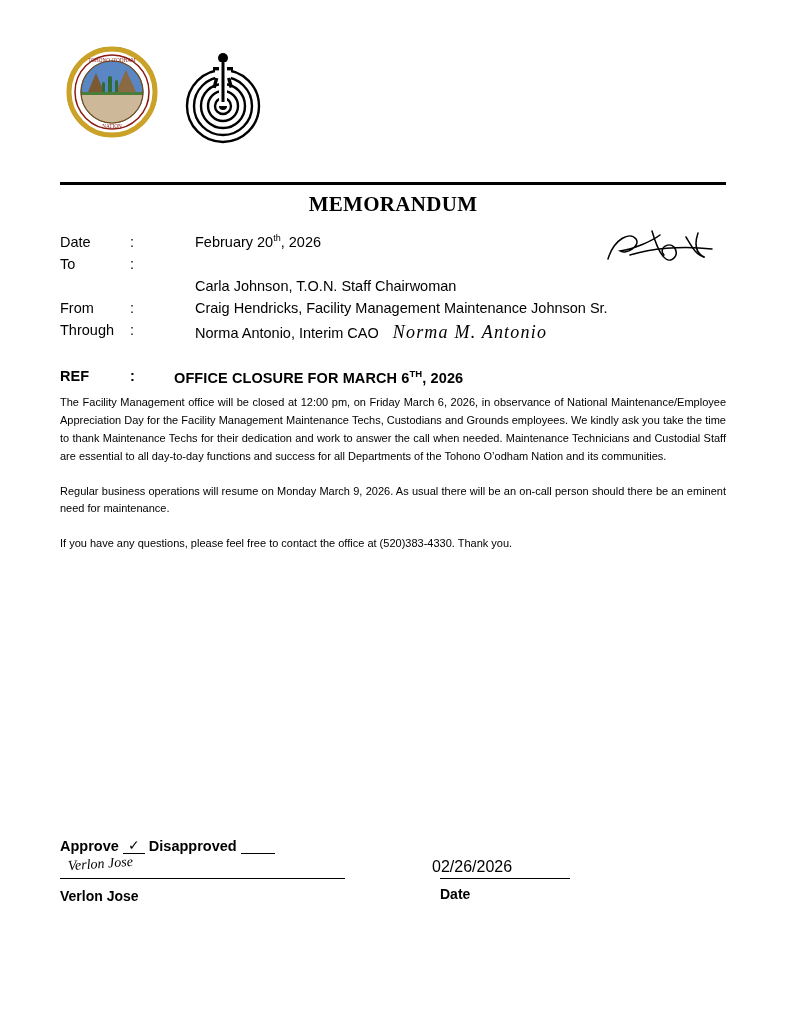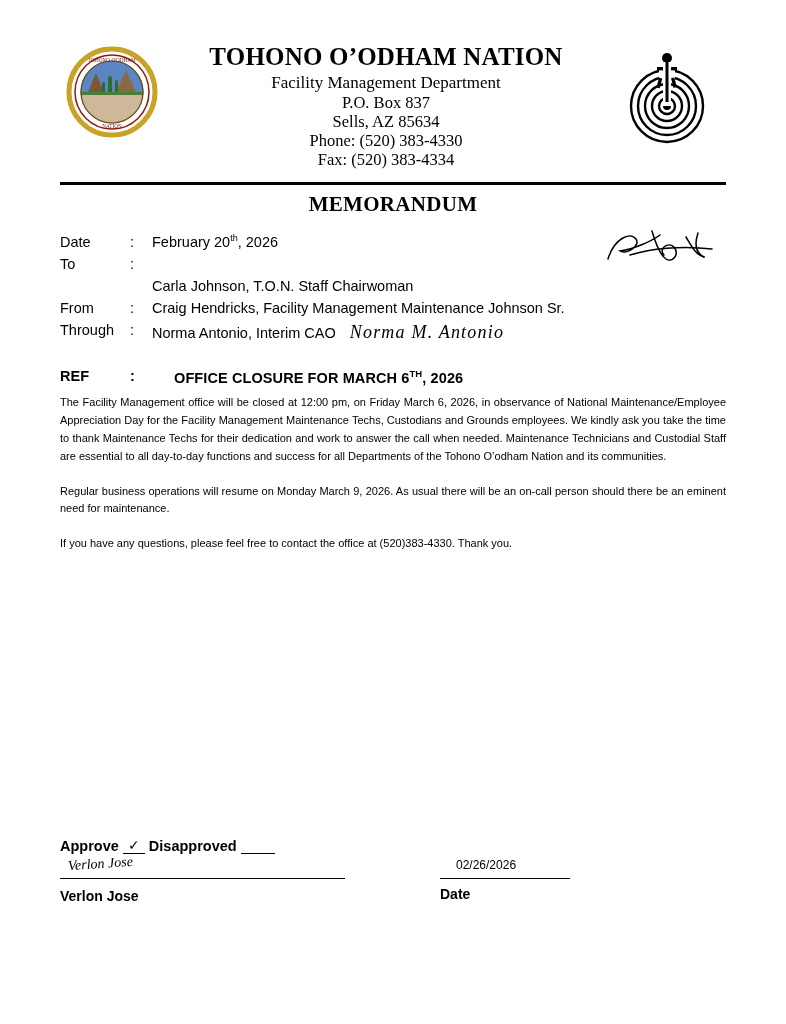--- a/index.html
+++ b/index.html
@@ -91,20 +91,21 @@
   .meta-label {
     width: 70px;
     flex: 0 0 70px;
   }
   .meta-colon {
     width: 22px;
     flex: 0 0 22px;
   }
   .meta-value {
     flex: 1 1 auto;
+    margin-left: 43px;
   }
   .meta-value sup {
     font-size: 9px;
     vertical-align: super;
   }
 
   .sig-norma {
     font-family: "Liberation Serif", serif;
     font-style: italic;
     font-size: 18px;
@@ -181,23 +182,23 @@
     position: absolute;
     left: 8px;
     top: -22px;
     font-family: "Liberation Serif", serif;
     font-style: italic;
     font-size: 14px;
     transform: rotate(-4deg);
   }
   .date-typed {
     position: absolute;
-    left: 56px;
+    left: 32px;
     top: -20px;
-    font-size: 12px;
+    font-size: 16px;
   }
   .sig-rule {
     border-bottom: 1.4px solid #000;
     height: 0;
   }
   .rule-left { width: 285px; }
   .rule-right { width: 130px; }
 
   .sign-name {
     font-size: 14px;
@@ -233,28 +234,20 @@
           <rect x="36" y="36" width="3" height="12" rx="1.5"></rect>
           <rect x="49" y="34" width="3" height="14" rx="1.5"></rect>
         </g>
         <rect x="15" y="46" width="62" height="3" fill="#4a7d3a"></rect>
         <circle cx="46" cy="46" r="31" fill="none" stroke="#6b4a1e" stroke-width="1.2"></circle>
         <text x="46" y="16" font-family="Liberation Serif, serif" font-size="5.2" fill="#8a1a12" text-anchor="middle">TOHONO O'ODHAM</text>
         <text x="46" y="82" font-family="Liberation Serif, serif" font-size="5.2" fill="#8a1a12" text-anchor="middle">NATION</text>
       </svg>
     </div>
 
-    <div class="header-center">
-      <div class="org-title">TOHONO O’ODHAM NATION</div>
-      <div class="dept">Facility Management Department</div>
-      <div class="addr">P.O. Box 837</div>
-      <div class="addr">Sells, AZ 85634</div>
-      <div class="addr">Phone: (520) 383-4330</div>
-      <div class="addr">Fax: (520) 383-4334</div>
-    </div>
 
     <div class="header-right">
       <svg width="104" height="104" viewBox="0 0 104 104" aria-hidden="true">
         <g fill="none" stroke="#000" stroke-width="2.4">
           <circle cx="52" cy="58" r="8"></circle>
           <circle cx="52" cy="58" r="15"></circle>
           <circle cx="52" cy="58" r="22"></circle>
           <circle cx="52" cy="58" r="29"></circle>
           <circle cx="52" cy="58" r="36"></circle>
         </g>

